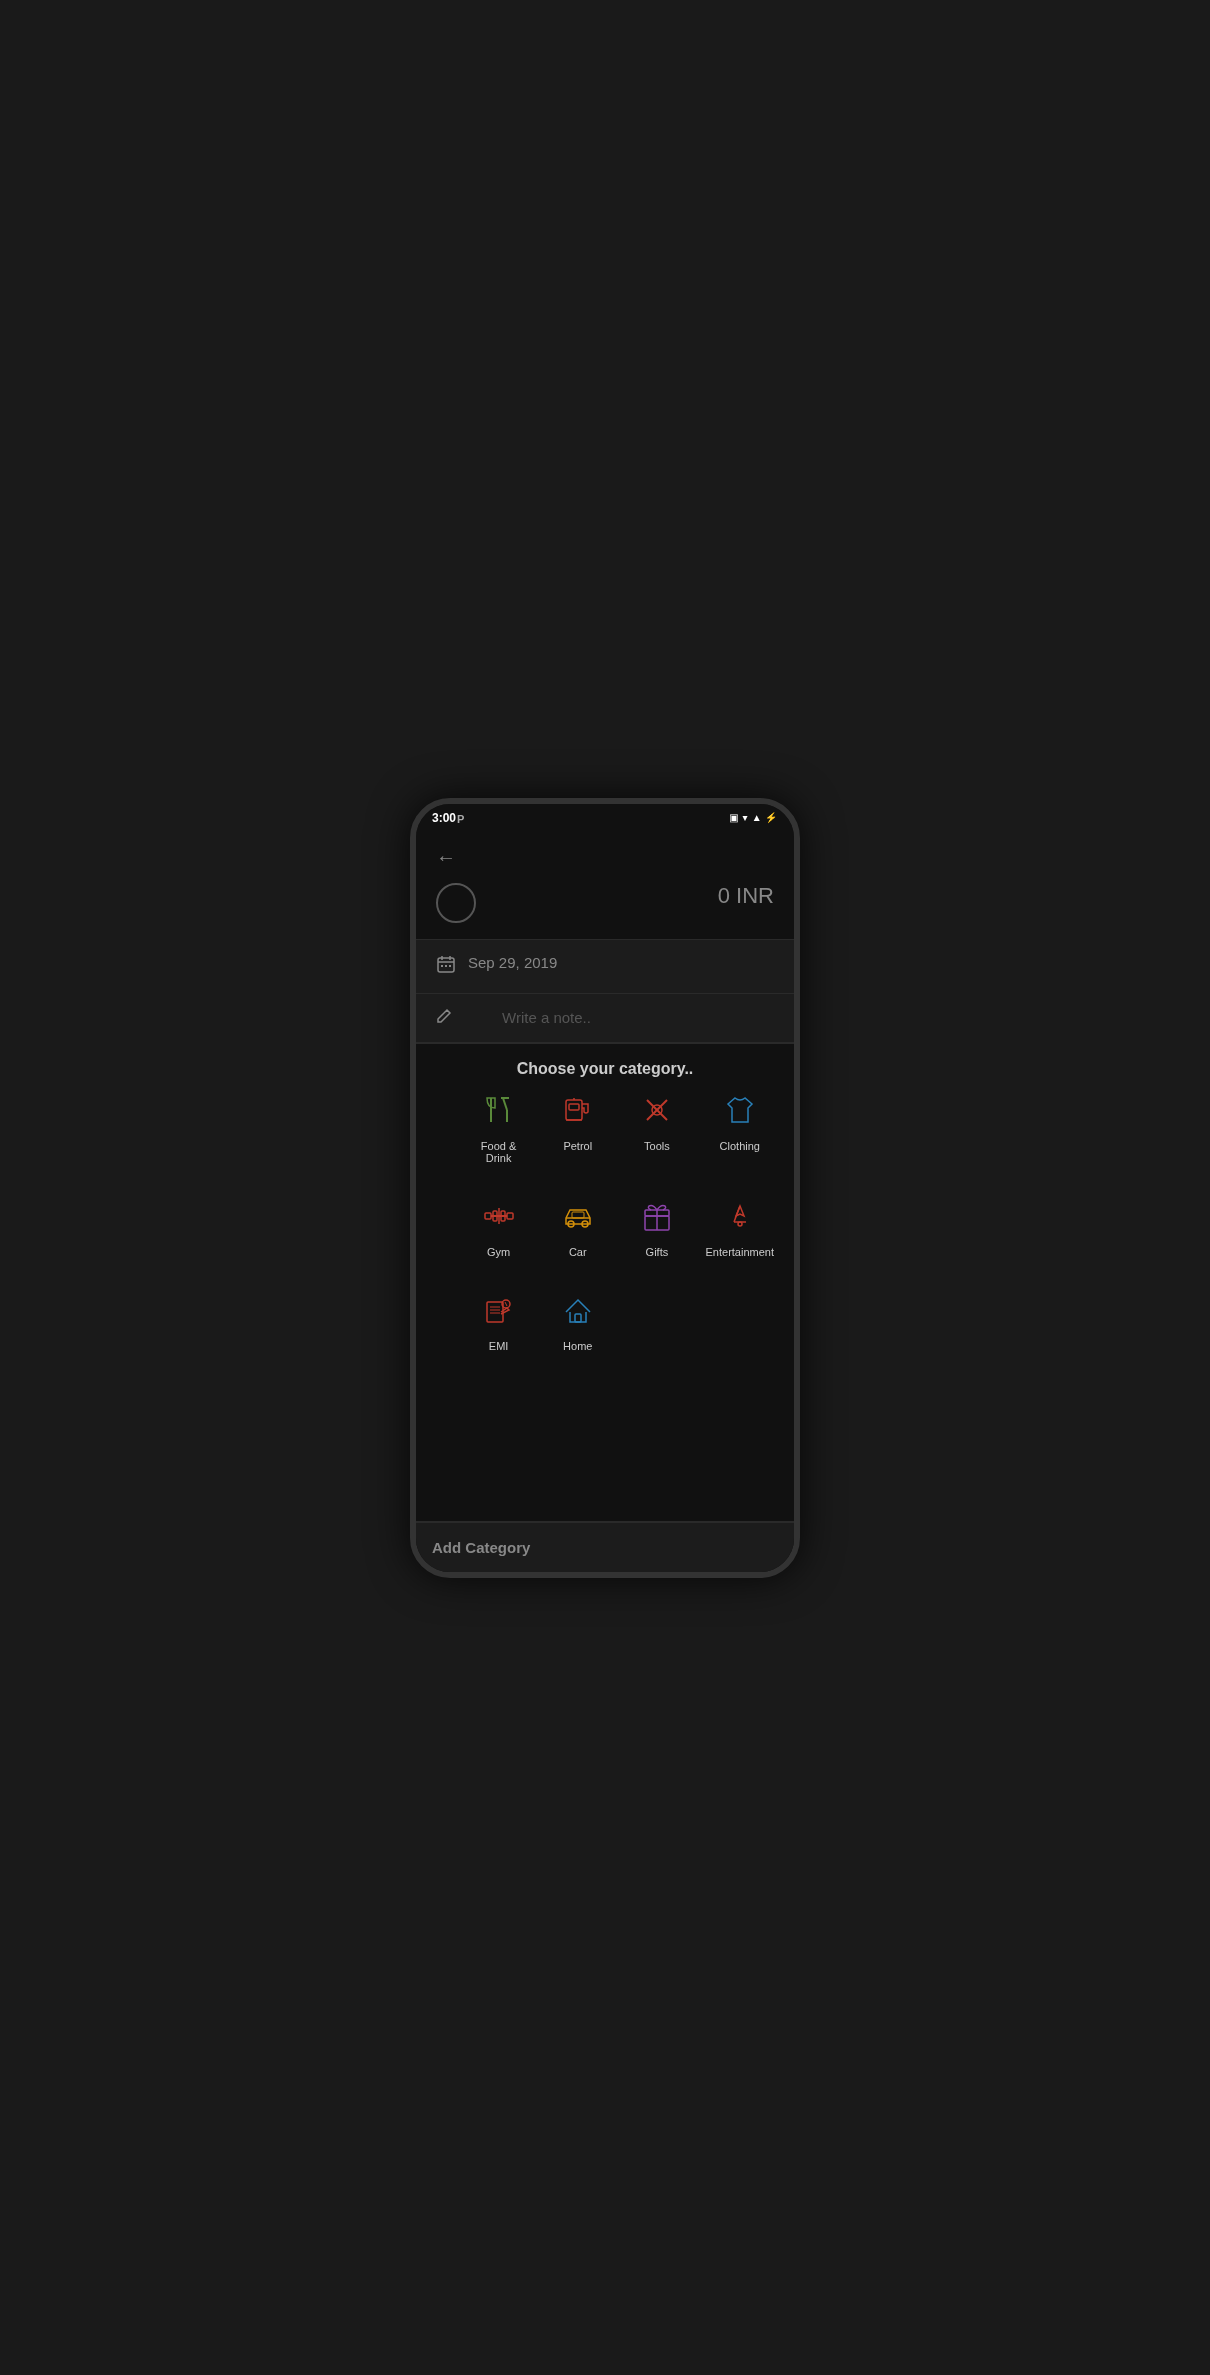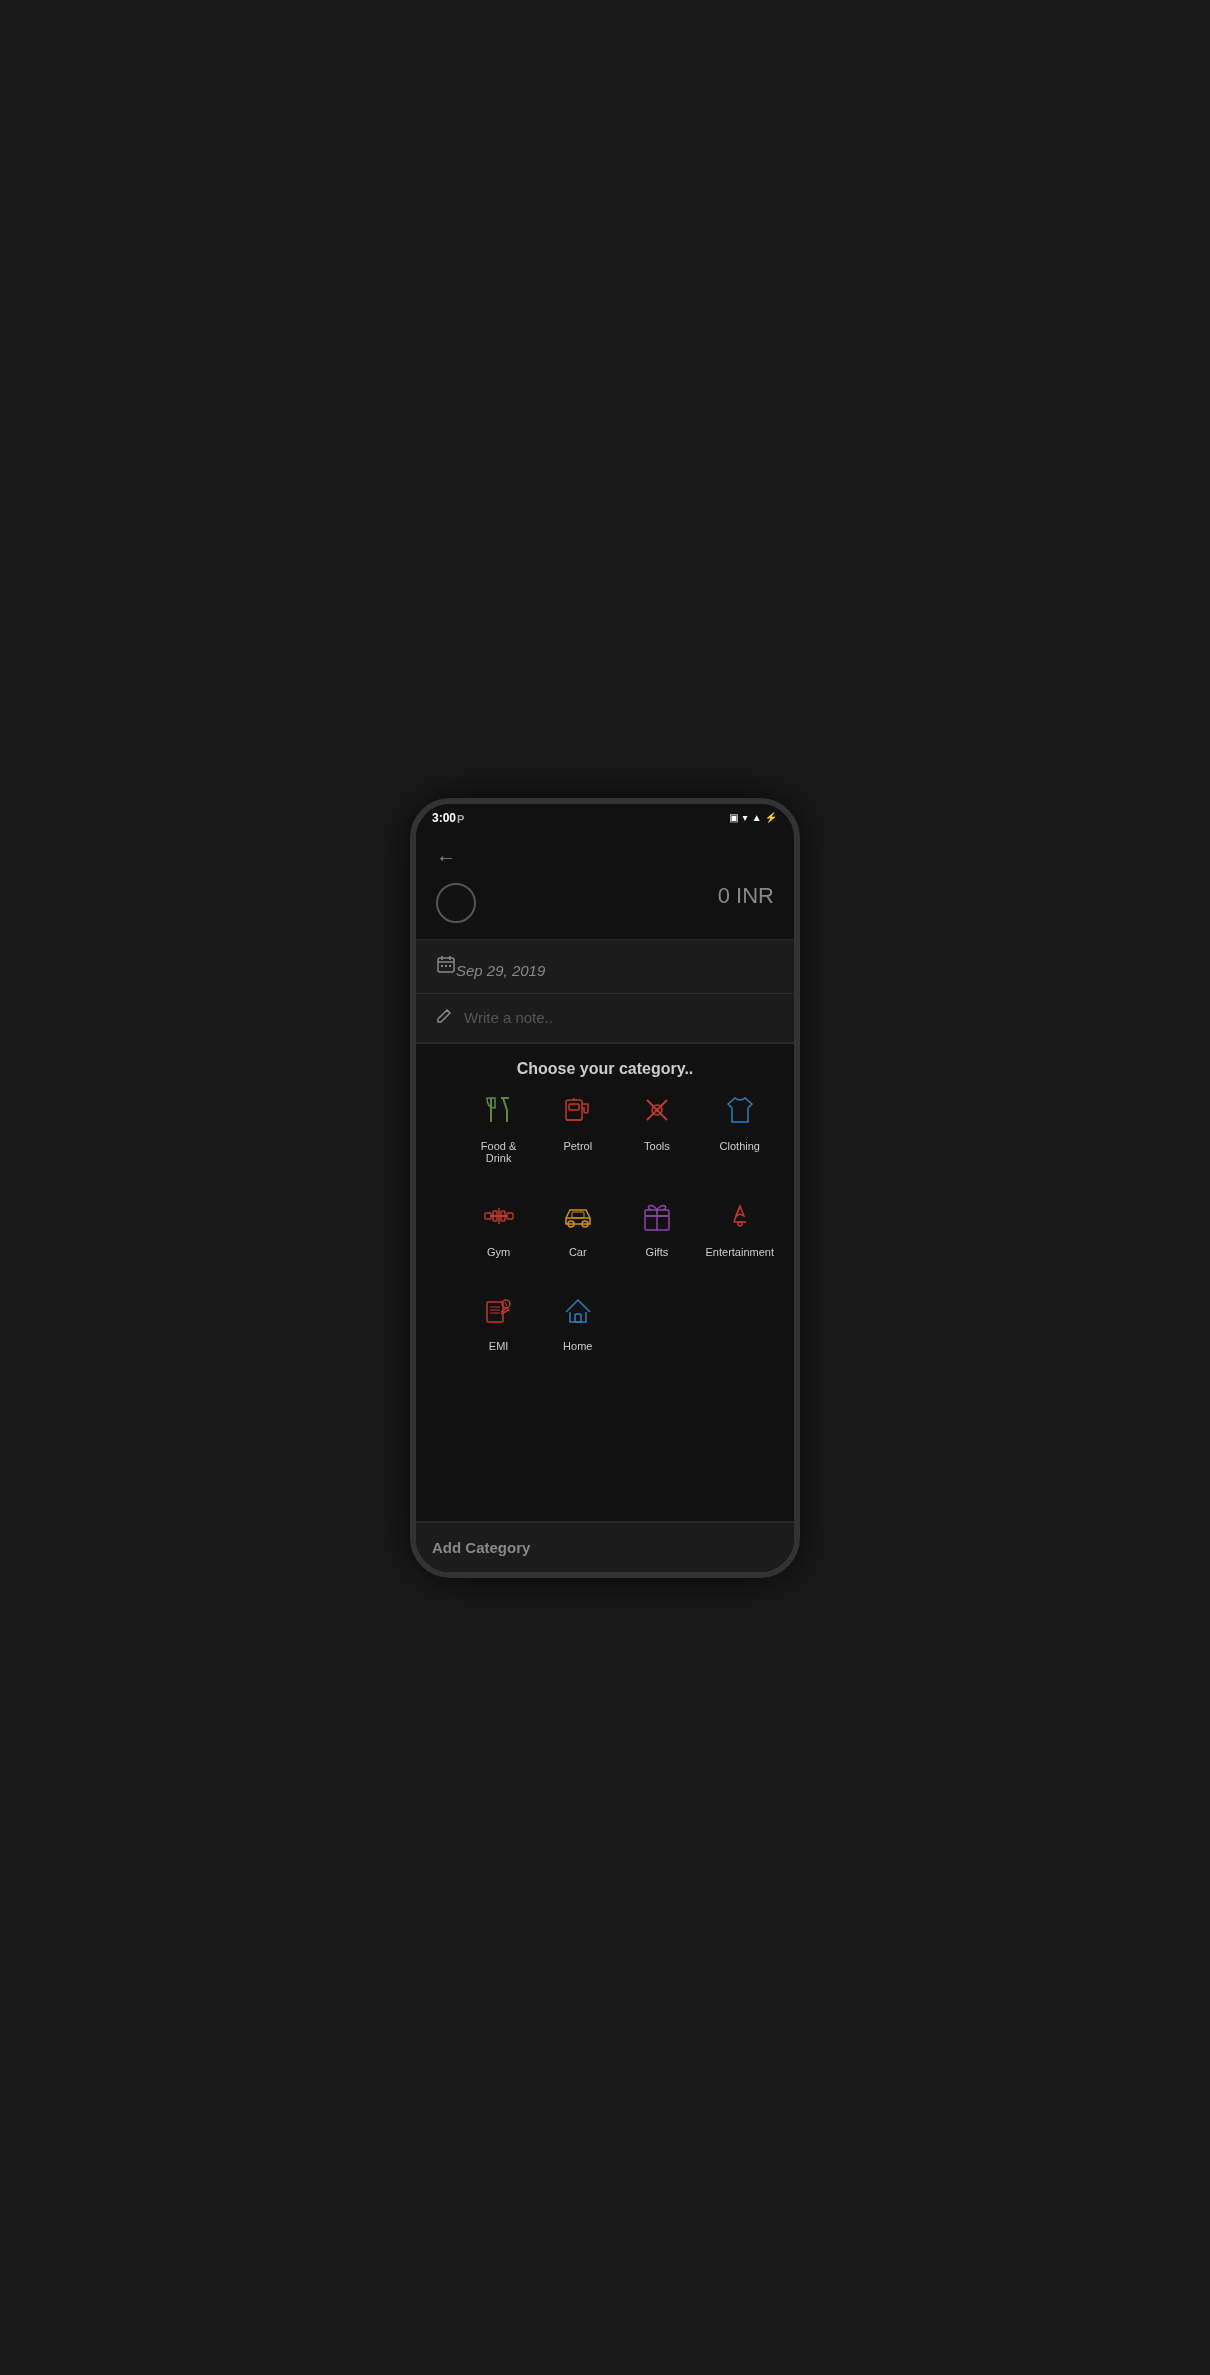--- a/index.html
+++ b/index.html
@@ -80,24 +80,23 @@
       color: #888;
       font-size: 22px;
       font-weight: 300;
     }
 
     
     .date-section {
       background: #1c1c1c;
       padding: 14px 20px;
       display: flex;
-      align-items: flex-end;
-      gap: 0;
+      align-items: flex-start;
+      gap: 12px;
       border-top: 1px solid #2a2a2a;
-      font-style: italic;
     }
     .date-icon {
       color: #888;
       font-size: 18px;
     }
     .date-text {
       color: #888;
       font-size: 15px;
     }
 
@@ -110,20 +109,21 @@
       gap: 12px;
       border-top: 1px solid #2a2a2a;
     }
     .note-icon {
       color: #888;
       font-size: 16px;
     }
     .note-placeholder {
       color: #555;
       font-size: 15px;
+      margin-left: 38px;
     }
 
     
     .category-section {
       background: #111;
       padding: 16px;
       flex: 1;
       border-top: 2px solid #2a2a2a;
     }
     .category-title {

